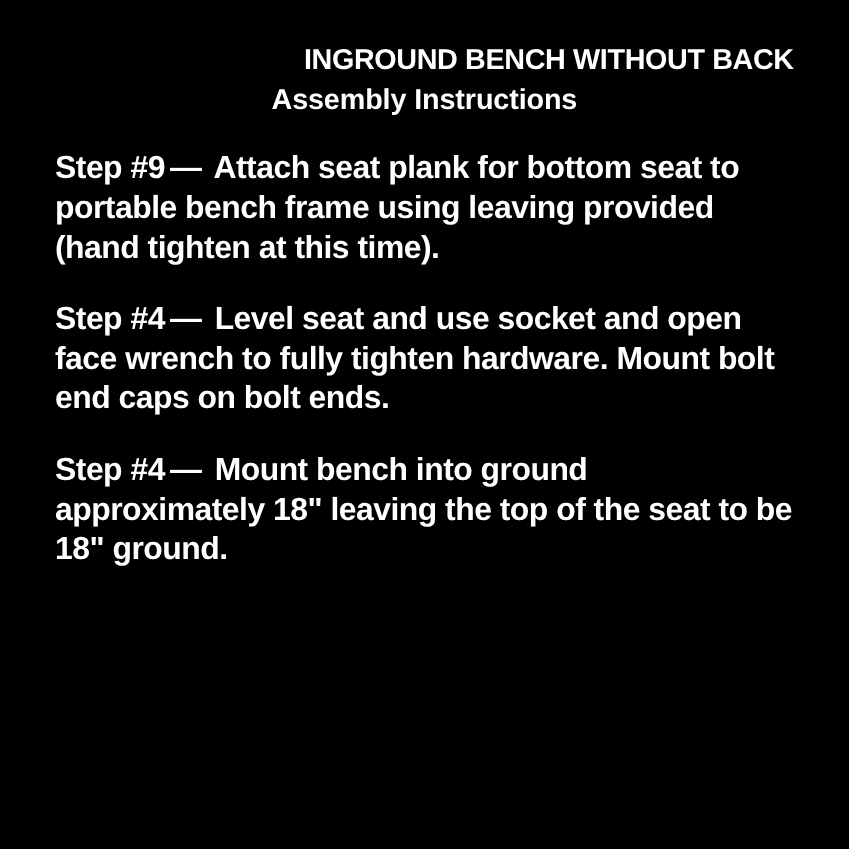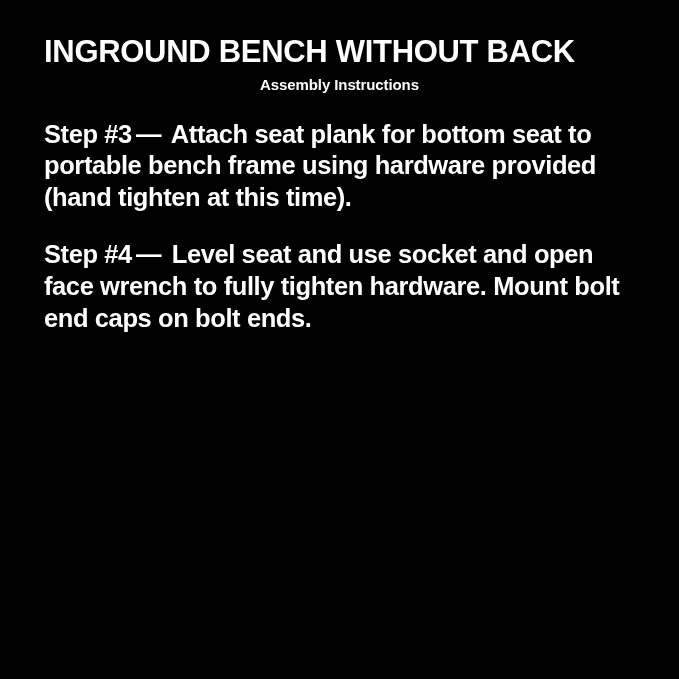--- a/index.html
+++ b/index.html
@@ -15,31 +15,31 @@
     overflow: hidden;
   }
   .page {
     width: 679px;
     height: 679px;
     box-sizing: border-box;
     padding: 34px 44px 0 44px;
     position: relative;
   }
   .title {
-    font-size: 31px;
+    font-size: 23px;
     font-weight: bold;
-    text-align: left;
+    text-align: right;
     letter-spacing: -0.3px;
     line-height: 1.15;
     margin: 0;
     padding: 0 0 2px 0;
     white-space: nowrap;
   }
   .subtitle {
-    font-size: 15px;
+    font-size: 23px;
     font-weight: bold;
     text-align: center;
     margin: 0;
     padding: 4px 0 0 0;
     letter-spacing: -0.1px;
   }
   .steps {
     margin-top: 26px;
   }
   .step {
@@ -63,22 +63,25 @@
 <body>
 
 <div class="page">
 
   <h1 class="title">INGROUND BENCH WITHOUT BACK</h1>
   <h2 class="subtitle">Assembly Instructions</h2>
 
   <div class="steps">
 
     <div class="step">
-      <p><span class="lead"><span>Step #3</span><span class="dash">—</span></span> <span>Attach seat plank for bottom seat to portable bench frame using hardware provided (hand tighten at this time).</span></p>
+      <p><span class="lead"><span>Step #9</span><span class="dash">—</span></span> <span>Attach seat plank for bottom seat to portable bench frame using leaving provided (hand tighten at this time).</span></p>
     </div>
 
     <div class="step">
       <p><span class="lead"><span>Step #4</span><span class="dash">—</span></span> <span>Level seat and use socket and open face wrench to fully tighten hardware. Mount bolt end caps on bolt ends.</span></p>
     </div>
 
+    <div class="step">
+      <p><span class="lead"><span>Step #4</span><span class="dash">—</span></span> <span>Mount bench into ground approximately 18" leaving the top of the seat to be 18" ground.</span></p>
+    </div>
 
   </div>
 </div>
 
 </body></html>

